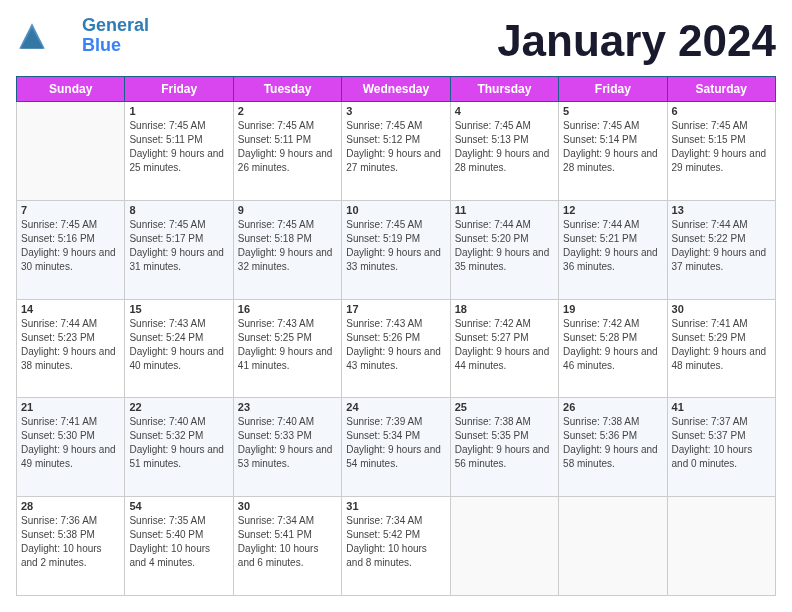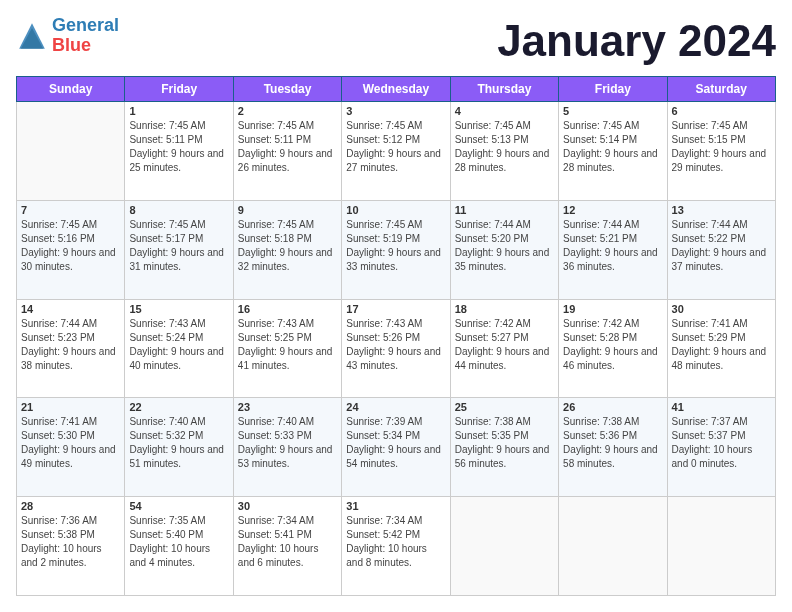--- a/index.html
+++ b/index.html
@@ -26,20 +26,21 @@
     .logo {
       display: flex;
       align-items: center;
       gap: 4px;
     }
     .logo-text {
       font-size: 18px;
       font-weight: bold;
       color: #1a1a2e;
       line-height: 1.1;
+      margin-left: 30px;
     }
     .logo-text span {
       color: #2e7db5;
     }
     .logo-icon {
       width: 32px;
       height: 32px;
     }
     .title-block {
       text-align: right;
@@ -55,21 +56,21 @@
       margin-top: 2px;
     }
     .calendar {
       flex: 1;
       border: 1px solid #ccc;
       border-collapse: collapse;
       width: 100%;
       table-layout: fixed;
     }
     .calendar th {
-      background-color: #8b5cf6;
+      background-color: #d946ef;
       color: white;
       text-align: center;
       font-size: 12px;
       padding: 5px 3px;
       border: 1px solid #1a5f8a;
       font-weight: bold;
     }
     .calendar td {
       border: 1px solid #ccc;
       vertical-align: top;
@@ -106,21 +107,21 @@
 
 <div class="page">
   <div class="header">
     <div class="logo">
       <svg class="logo-icon" viewBox="0 0 40 40">
         <polygon points="20,4 36,36 4,36" fill="#2e7db5" opacity="0.85"></polygon>
         <polygon points="20,10 34,36 6,36" fill="#1a5f8a" opacity="0.5"></polygon>
       </svg>
       <div class="logo-text">
         <div><span>General</span></div>
-        <div><span style="color:#ef4444">Blue</span></div>
+        <div><span style="color:#3b82f6">Blue</span></div>
       </div>
     </div>
     <div class="title-block">
       <div class="main-title">January 2024</div>
     </div>
   </div>
 
   <table class="calendar">
     <thead>
       <tr>

